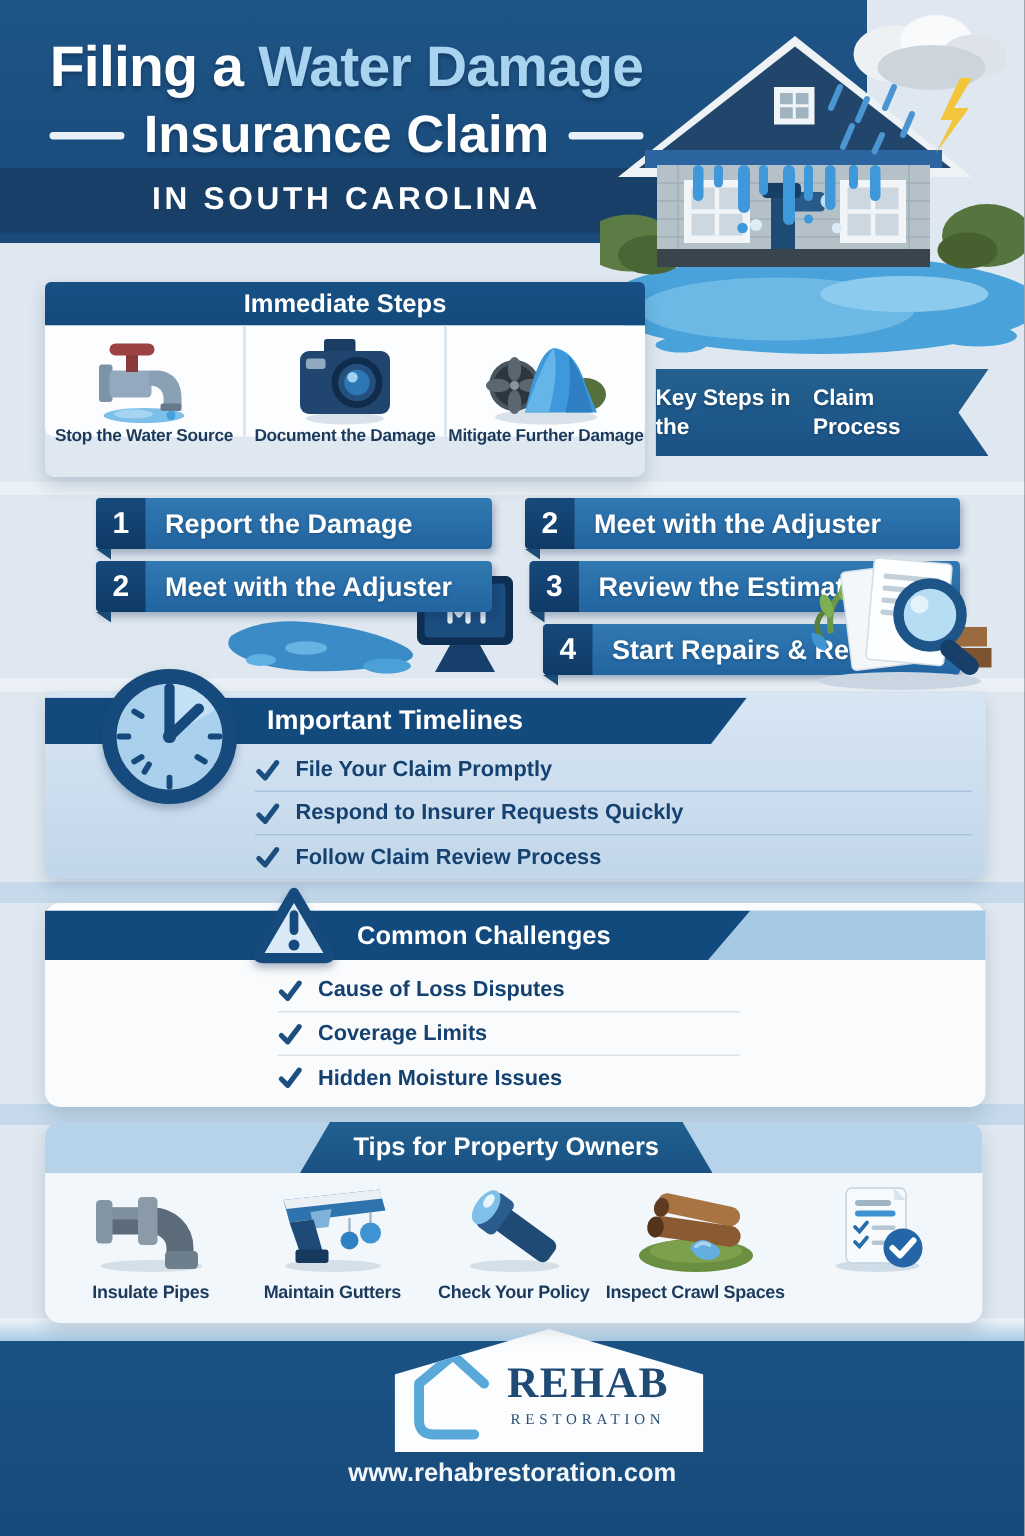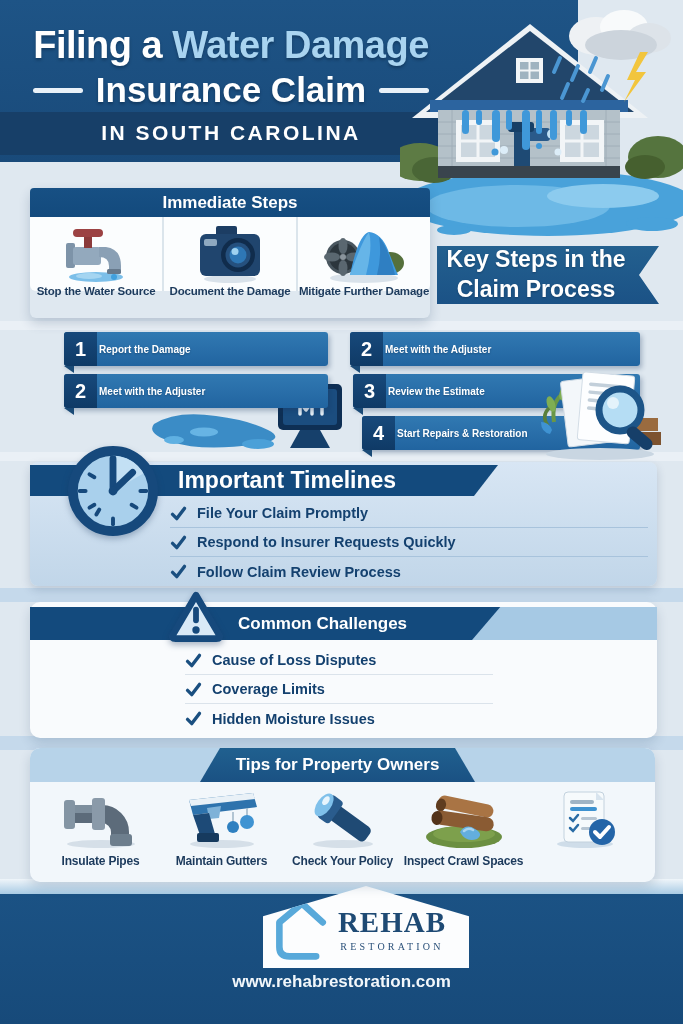--- a/index.html
+++ b/index.html
@@ -26,38 +26,38 @@
   
   .imm{position:absolute;left:30px;top:188px;width:400px;height:130px;border-radius:6px;box-shadow:0 5px 12px rgba(20,50,90,.2);z-index:3}
   .imm-head{height:29px;background:linear-gradient(180deg,#175084,#134a7d);border-radius:4px 4px 0 0;display:flex;align-items:center;justify-content:center;color:#fff;font-weight:bold;font-size:17px}
   .imm-body{height:74px;background:#fbfdfe;border-radius:0 0 6px 6px;display:flex}
   .imm-col{flex:1;display:flex;flex-direction:column;align-items:center;padding-top:4px}
   .imm-col + .imm-col{border-left:2px solid #dbe5ec}
   .imm-icon{height:66px;display:flex;align-items:center;justify-content:center}
   .imm-label{font-size:11.5px;font-weight:bold;color:#1c3a5c;letter-spacing:-.2px;white-space:nowrap}
 
   
-  .ribbon{position:absolute;left:437px;top:246px;width:222px;height:58px;background:linear-gradient(180deg,#23608f,#1b5286);clip-path:polygon(0 0,100% 0,calc(100% - 20px) 50%,100% 100%,0 100%);display:flex;flex-direction:column;align-items:center;justify-content:center;padding-right:24px;color:#fff;font-size:23px;font-weight:bold;line-height:1.3;z-index:3;text-shadow:0 1px 2px rgba(0,20,40,.3)}
+  .ribbon{position:absolute;left:437px;top:246px;width:222px;height:58px;background:linear-gradient(180deg,#23608f,#1b5286);clip-path:polygon(0 0,100% 0,calc(100% - 20px) 50%,100% 100%,0 100%);display:flex;flex-direction:row;align-items:center;justify-content:center;padding-right:24px;color:#fff;font-size:15px;font-weight:bold;line-height:1.3;z-index:3;text-shadow:0 1px 2px rgba(0,20,40,.3)}
 
   
   .step{position:absolute;height:34px;display:flex;align-items:center;background:linear-gradient(180deg,#3179b2,#2164a0);border-radius:3px;box-shadow:2px 3px 5px rgba(20,50,90,.3);z-index:3}
   .step::after{content:"";position:absolute;left:0;bottom:-7px;border-top:7px solid #1a4a76;border-left:10px solid transparent}
   .step-num{width:33px;height:34px;background:linear-gradient(180deg,#17497b,#0f3a66);border-radius:3px 0 0 3px;display:flex;align-items:center;justify-content:center;color:#fff;font-size:20px;font-weight:bold;flex:none}
-  .step-label{color:#fff;font-weight:bold;font-size:10px;padding-left:2px;white-space:nowrap;text-shadow:0 1px 2px rgba(0,20,40,.3)}
+  .step-label{color:#fff;font-weight:bold;font-size:18px;padding-left:13px;white-space:nowrap;text-shadow:0 1px 2px rgba(0,20,40,.3)}
   #step-l1{left:64px;top:332px;width:264px}
   #step-l2{left:64px;top:374px;width:264px}
   #step-r1{left:350px;top:332px;width:290px}
   #step-r2{left:353px;top:374px;width:287px}
   #step-r3{left:362px;top:416px;width:278px}
   .deco-monitor{position:absolute;left:140px;top:382px;width:205px;height:72px;z-index:2}
   .deco-docs{position:absolute;left:536px;top:368px;width:128px;height:94px;z-index:4}
 
   
   .tl-panel{position:absolute;left:30px;top:462px;width:627px;height:124px;background:linear-gradient(180deg,#d8e6f4,#c1d6e9);border-radius:8px;box-shadow:0 4px 10px rgba(20,50,90,.18);z-index:3}
-  .tl-head{position:absolute;left:30px;top:465px;width:468px;height:31px;background:#134a7d;clip-path:polygon(0 0,100% 0,calc(100% - 24px) 100%,0 100%);display:flex;align-items:center;color:#fff;font-size:23px;font-weight:bold;padding-left:148px;z-index:4}
+  .tl-head{position:absolute;left:30px;top:465px;width:468px;height:31px;background:#134a7d;clip-path:polygon(0 0,100% 0,calc(100% - 24px) 100%,0 100%);display:flex;align-items:center;color:#fff;font-size:18px;font-weight:bold;padding-left:148px;z-index:4}
   .clock{position:absolute;left:66px;top:444px;width:94px;height:94px;z-index:5;filter:drop-shadow(0 3px 3px rgba(20,50,90,.3))}
   .tl-list{position:absolute;left:170px;top:499px;width:478px;z-index:4}
   .chk-item{display:flex;align-items:center;gap:10px;height:29px;font-size:14.5px;font-weight:bold;color:#14416f}
   .tl-list .chk-item{border-bottom:1px solid #a8c3dc}
   .tl-list .chk-item:last-child{border-bottom:none}
   .check-icon{width:17px;height:17px;flex:none}
 
   
   .ch-panel{position:absolute;left:30px;top:602px;width:627px;height:136px;background:#f9fbfd;border-radius:10px;box-shadow:0 5px 12px rgba(20,50,90,.16);z-index:3}
   .ch-head{position:absolute;left:30px;top:607px;width:627px;height:33px;background:#a6c9e4;z-index:4;overflow:hidden}

